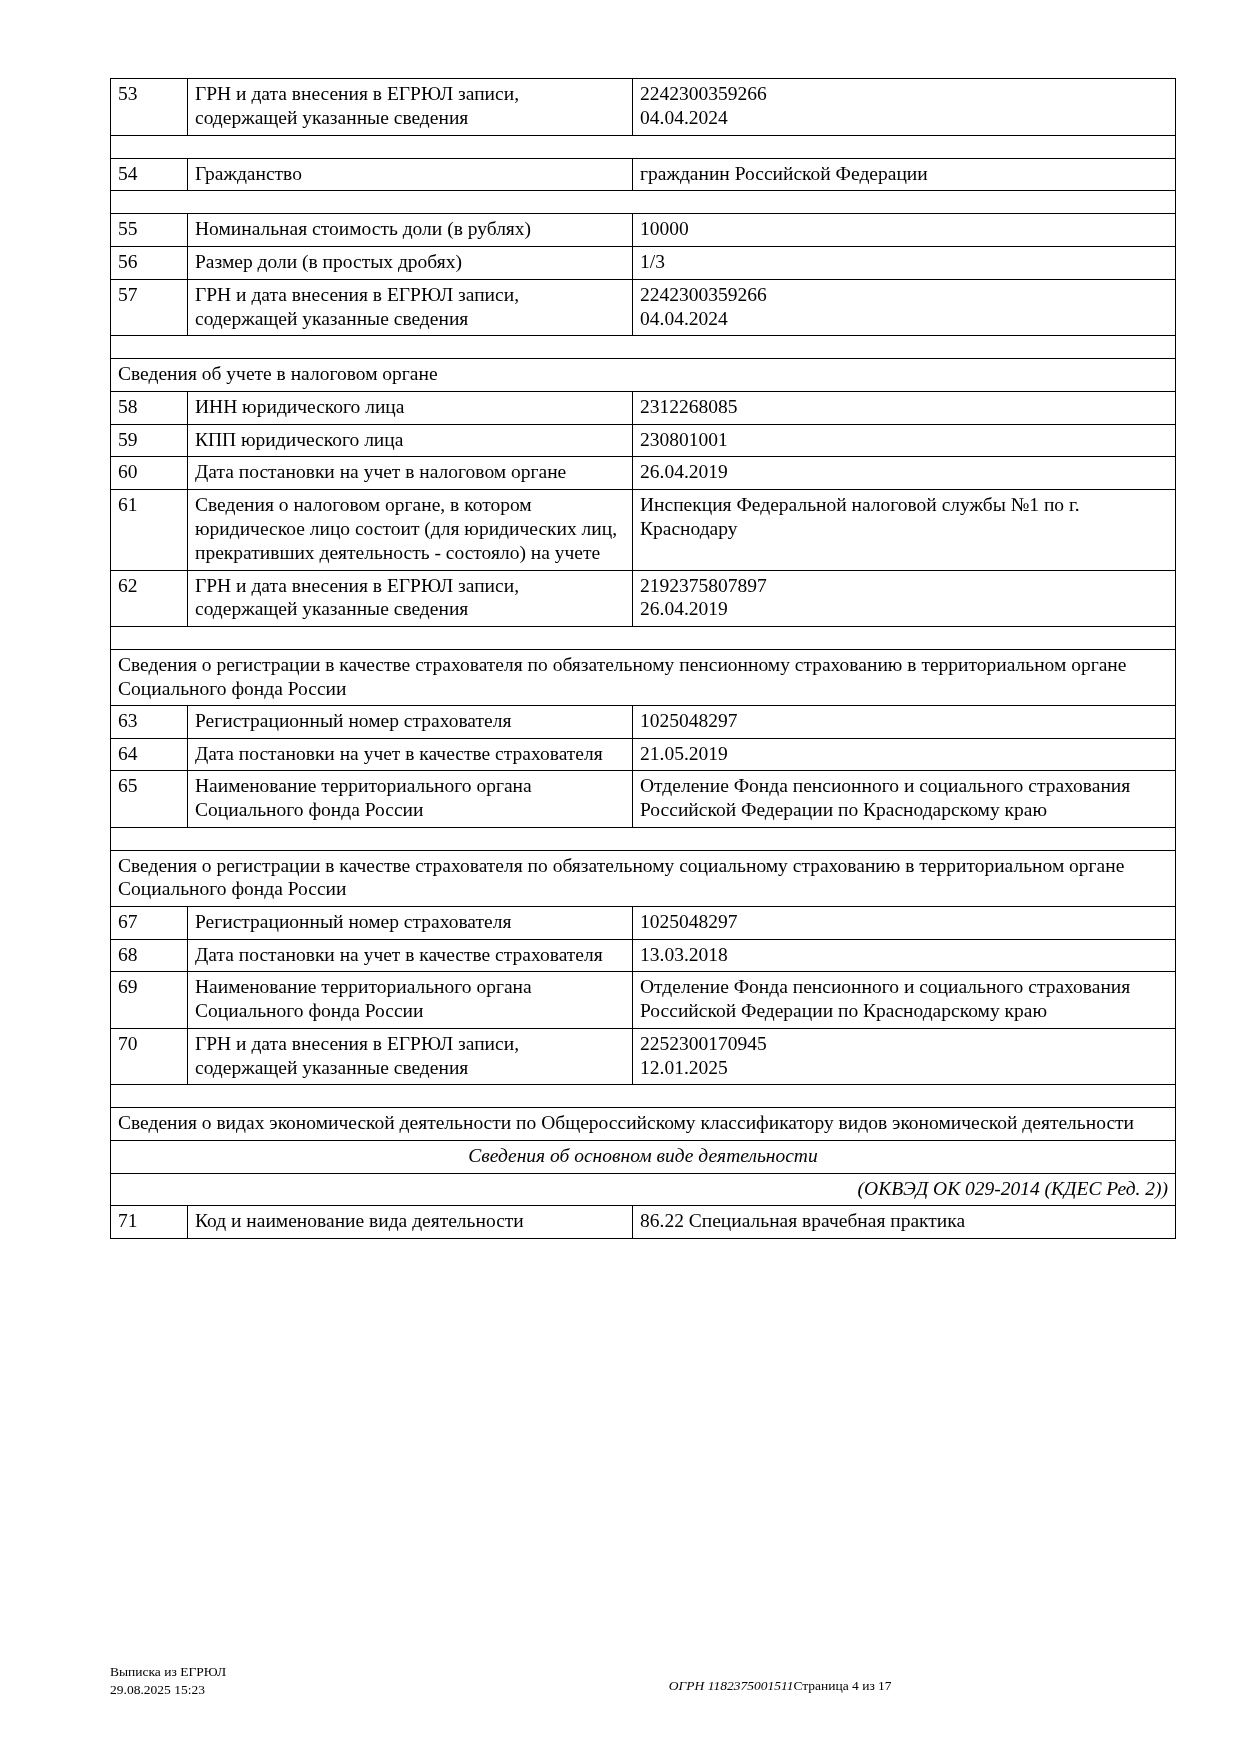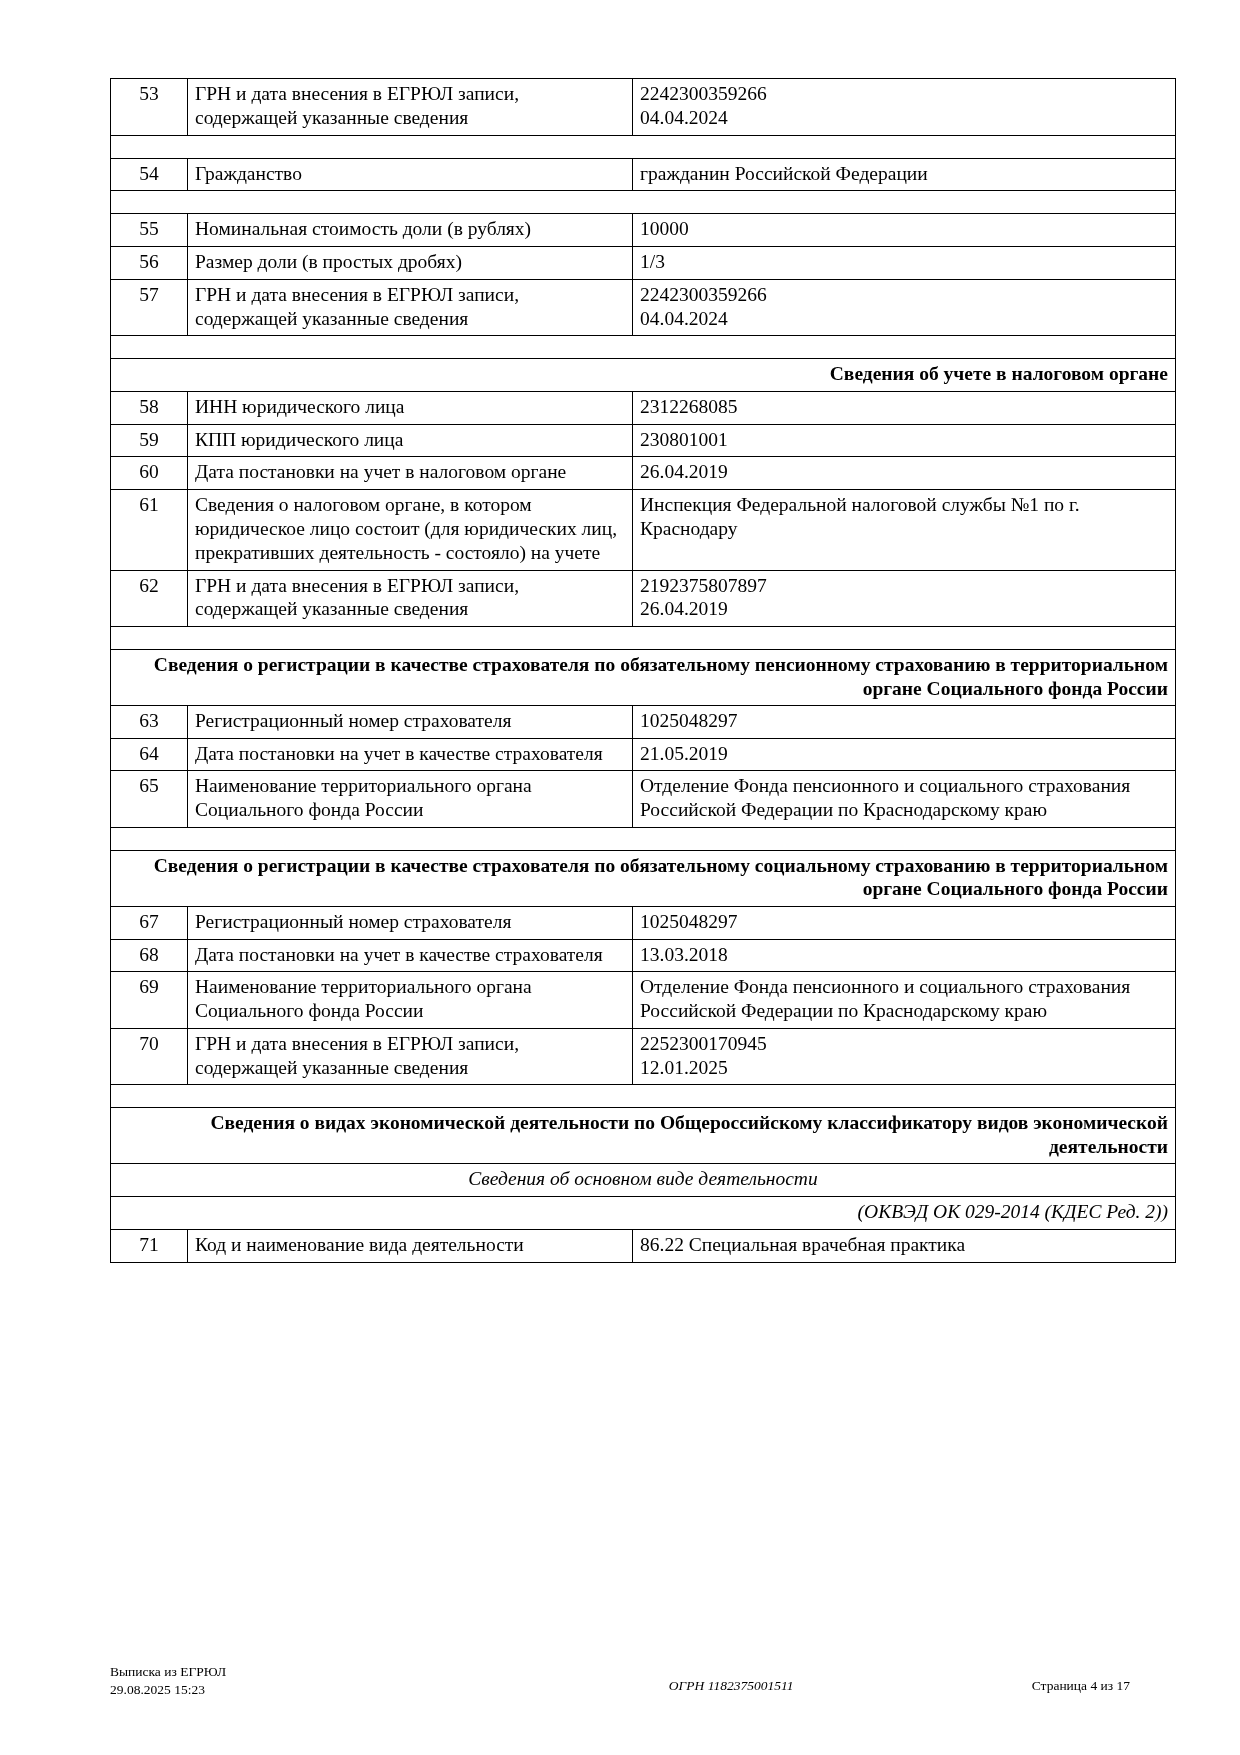--- a/index.html
+++ b/index.html
@@ -28,39 +28,39 @@
     font-size: 19.5px;
     line-height: 1.22;
   }
   table.doc td {
     border: 1.4px solid #000;
     padding: 3px 7px 5px 7px;
     vertical-align: top;
   }
   td.num {
     width: 62px;
-    text-align: center;
+    text-align: left;
   }
   td.lbl {
     width: 430px;
   }
   td.val {
     width: 528px;
   }
   tr.spacer td {
     height: 22px;
     border-left: 1.4px solid #000;
     border-right: 1.4px solid #000;
     border-top: 1.4px solid #000;
     border-bottom: 1.4px solid #000;
     padding: 0;
   }
   td.section {
-    text-align: right;
-    font-weight: bold;
+    text-align: left;
+    font-weight: normal;
     padding: 4px 10px 6px 10px;
     line-height: 1.2;
   }
   td.subsection {
     text-align: center;
     font-style: italic;
     font-weight: normal;
     padding: 4px 10px 6px 10px;
   }
   td.subsection2 {
@@ -78,21 +78,21 @@
     line-height: 1.35;
   }
   .footer-row {
     display: flex;
     justify-content: space-between;
     align-items: flex-start;
     margin-top: 35px;
   }
   .footer-left { width: 33%; text-align: left; }
   .footer-center { width: 34%; text-align: right; padding-top: 14px; font-style: italic; }
-  .footer-right { width: 33%; text-align: right; padding-top: 14px; }
+  .footer-right { width: 33%; text-align: left; padding-top: 14px; }
   .nowrap { white-space: pre-line; }
 </style>
 </head>
 <body>
 
 <div class="page">
 
   <table class="doc">
     <tbody>
         <tr>

